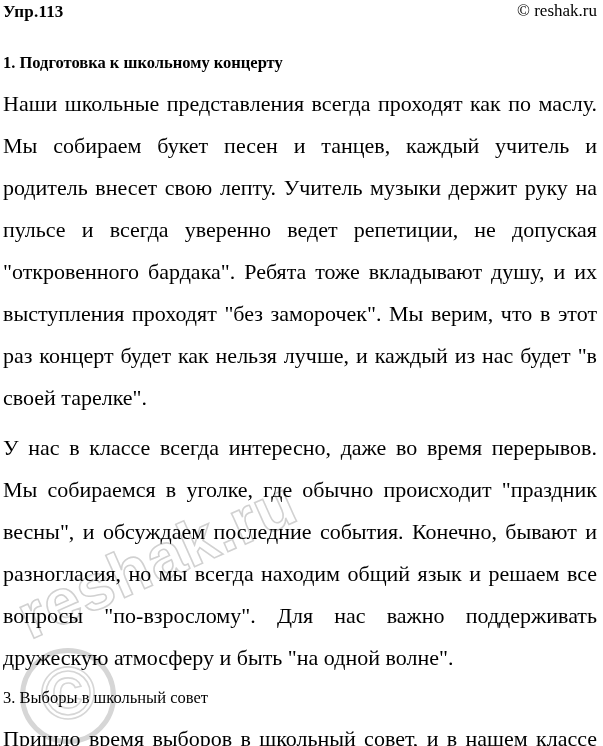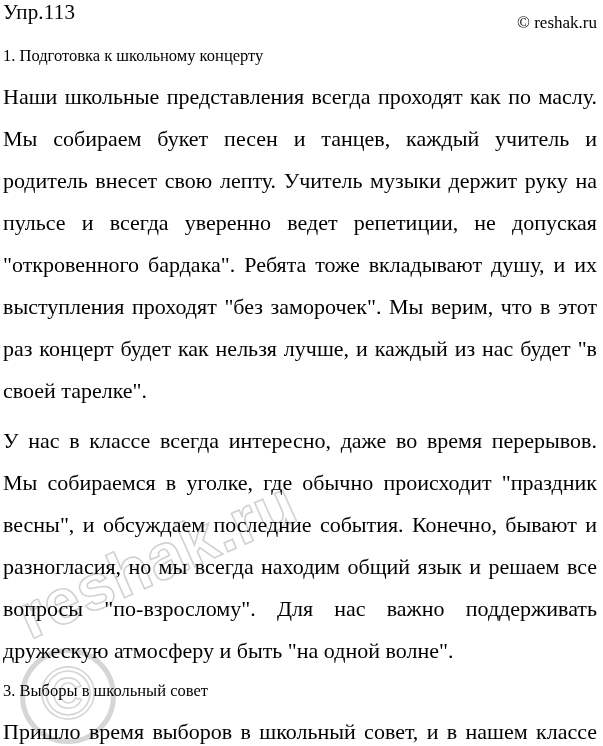--- a/index.html
+++ b/index.html
@@ -69,47 +69,47 @@
 
   .header-row {
     position: relative;
     height: 26px;
     padding: 0 6px 0 3px;
   }
   .ex-title {
     position: absolute;
     left: 3px;
     top: 1px;
-    font-size: 21px;
-    font-weight: 400;
+    font-size: 17px;
+    font-weight: 700;
     line-height: 22px;
     letter-spacing: .2px;
   }
   .site-credit {
     position: absolute;
     right: 6px;
-    top: 12px;
+    top: 0;
     font-size: 17px;
     line-height: 22px;
     white-space: nowrap;
   }
 
   .doc-body {
     padding: 0 6px 0 3px;
   }
 
   .section-heading {
     font-size: 16.5px;
     line-height: 25px;
     text-align: left;
     margin: 0;
     padding: 0;
     white-space: nowrap;
   }
-  .section-heading.first { margin-top: 17px; }
+  .section-heading.first { margin-top: 24px; font-weight: bold; }
   .section-heading.later { margin-top: 6px; }
 
   .para {
     font-size: 22px;
     line-height: 42px;
     text-align: justify;
     text-justify: inter-word;
     margin: 0;
     padding: 0;
     hyphens: none;

